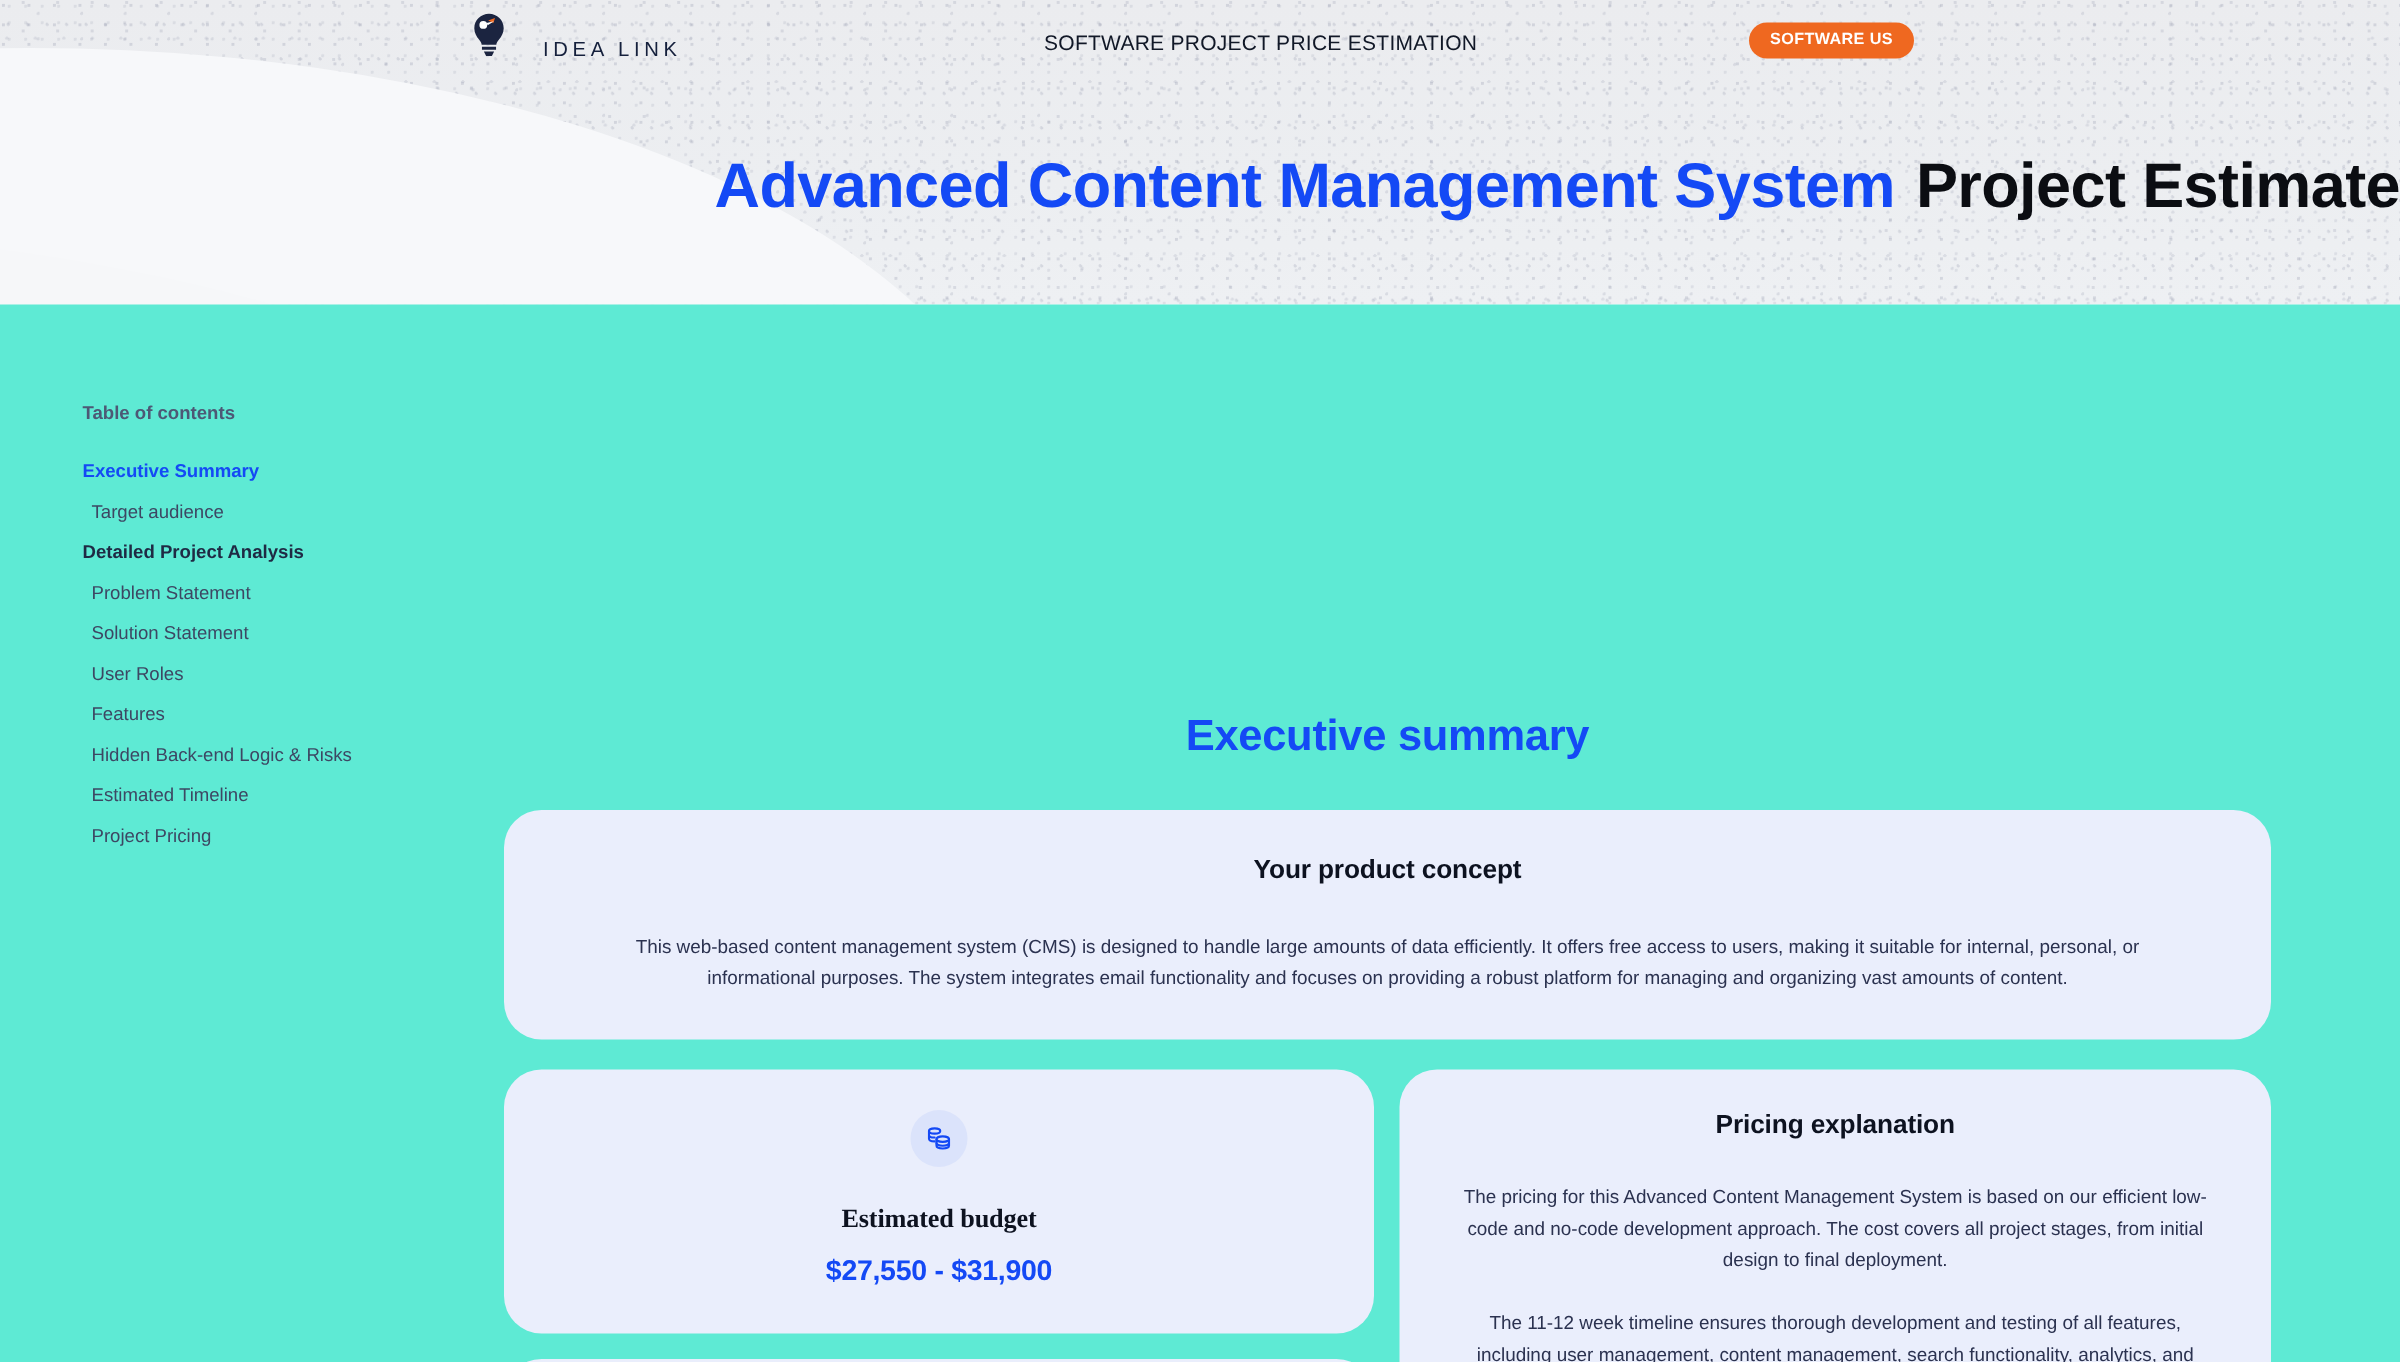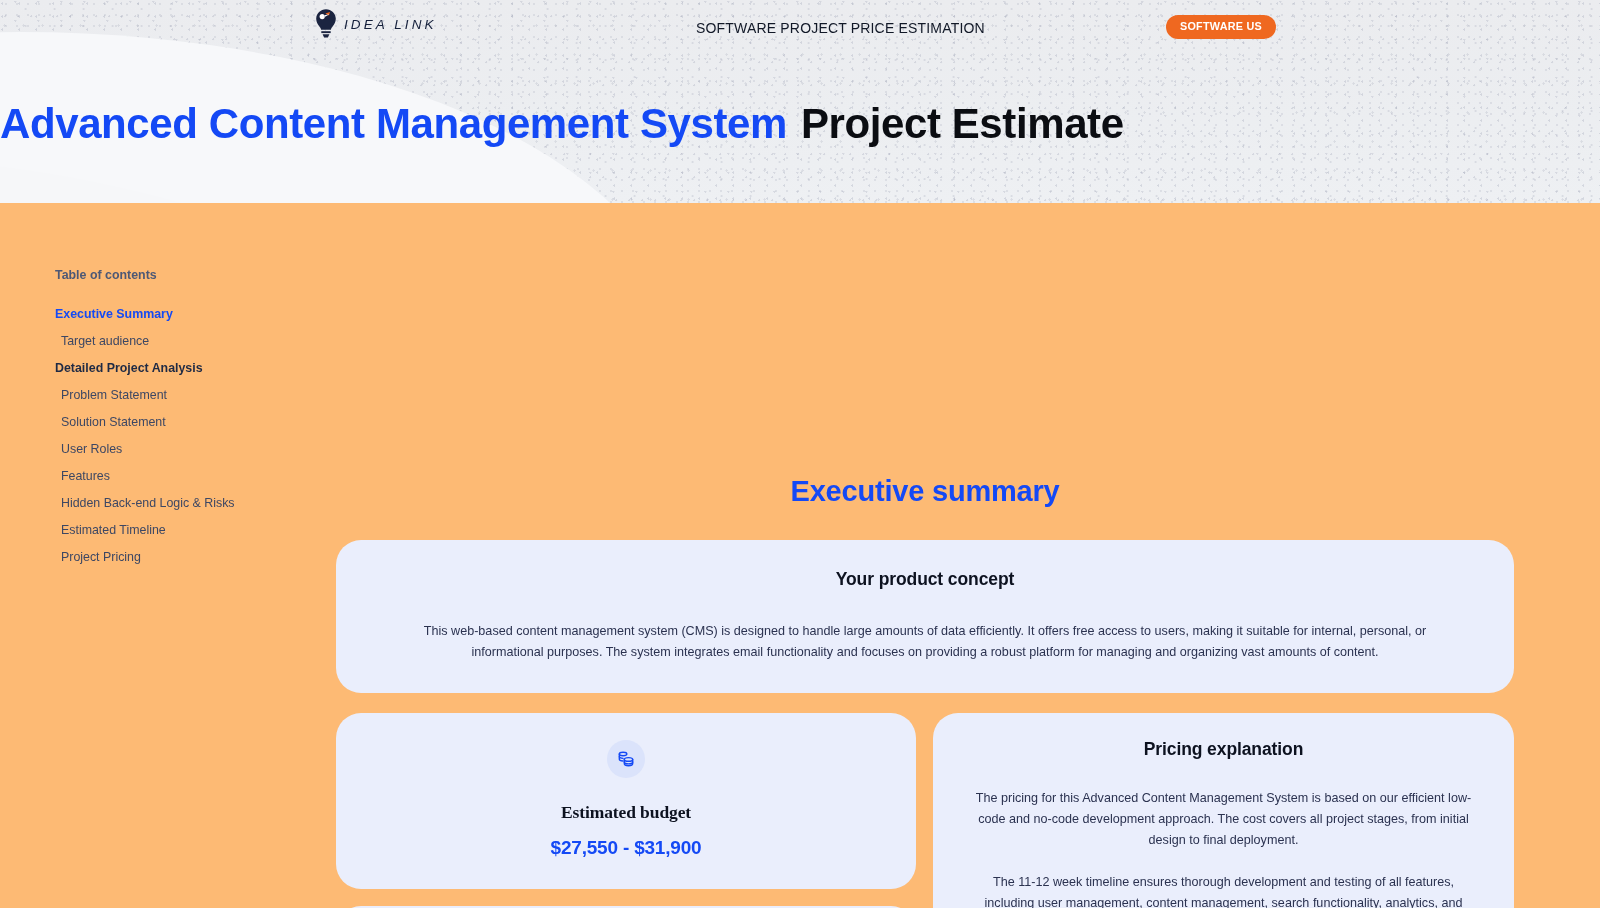--- a/index.html
+++ b/index.html
@@ -60,23 +60,22 @@
     z-index: 5;
     height: 54px;
     display: flex;
     align-items: center;
   }
   .brand {
     position: absolute;
     left: 311px;
     top: 8px;
     display: flex;
-    align-items: center;
-    gap: 3px;
-    font-style: italic;
+    align-items: flex-end;
+    gap: 21px;
   }
   .brand-mark { width: 30px; height: 32px; display: block; }
   .brand-text {
     font-size: 13.5px;
     letter-spacing: 3.1px;
     color: #15203c;
     font-weight: 400;
   }
   .topbar-title {
     position: absolute;
@@ -104,35 +103,35 @@
     line-height: 1;
   }
 
   
   .hero-title {
     position: absolute;
     z-index: 4;
     left: 0;
     right: 0;
     top: 100px;
-    text-align: left;
+    text-align: right;
     font-size: 42px;
     font-weight: bold;
     letter-spacing: -.4px;
     white-space: nowrap;
   }
   .hero-title .accent { color: #1449f5; }
   .hero-title .plain  { color: #0b0d12; margin-left: 14px; }
 
   
   .page {
     position: relative;
     width: 1600px;
     height: 705px;
-    background: #fdba74;
+    background: #5eead4;
   }
 
   
   .toc {
     position: absolute;
     left: 55px;
     top: 65px;
     width: 250px;
   }
   .toc-heading {

